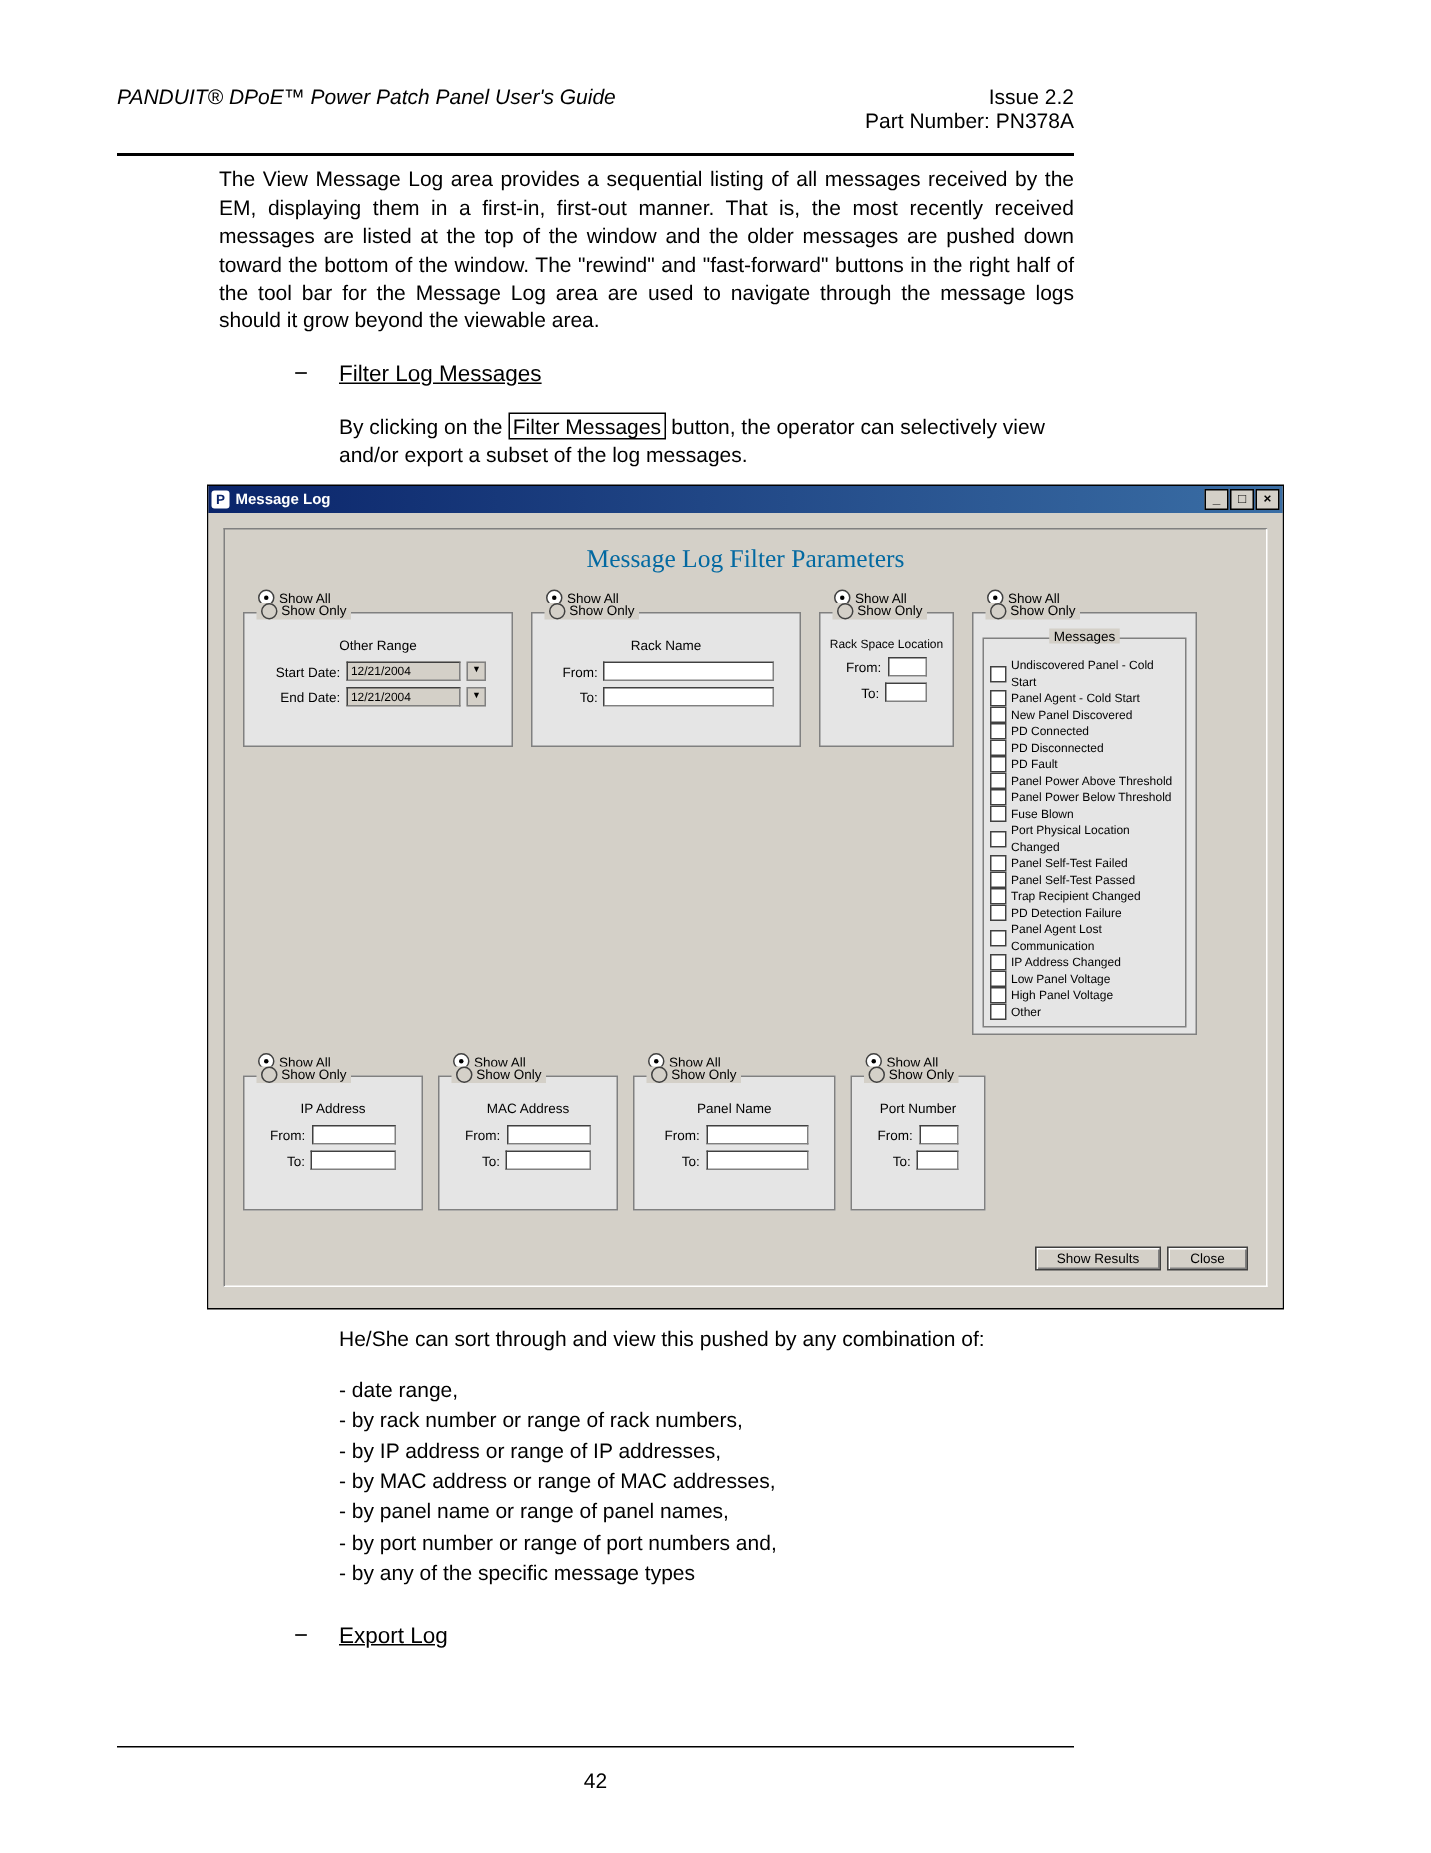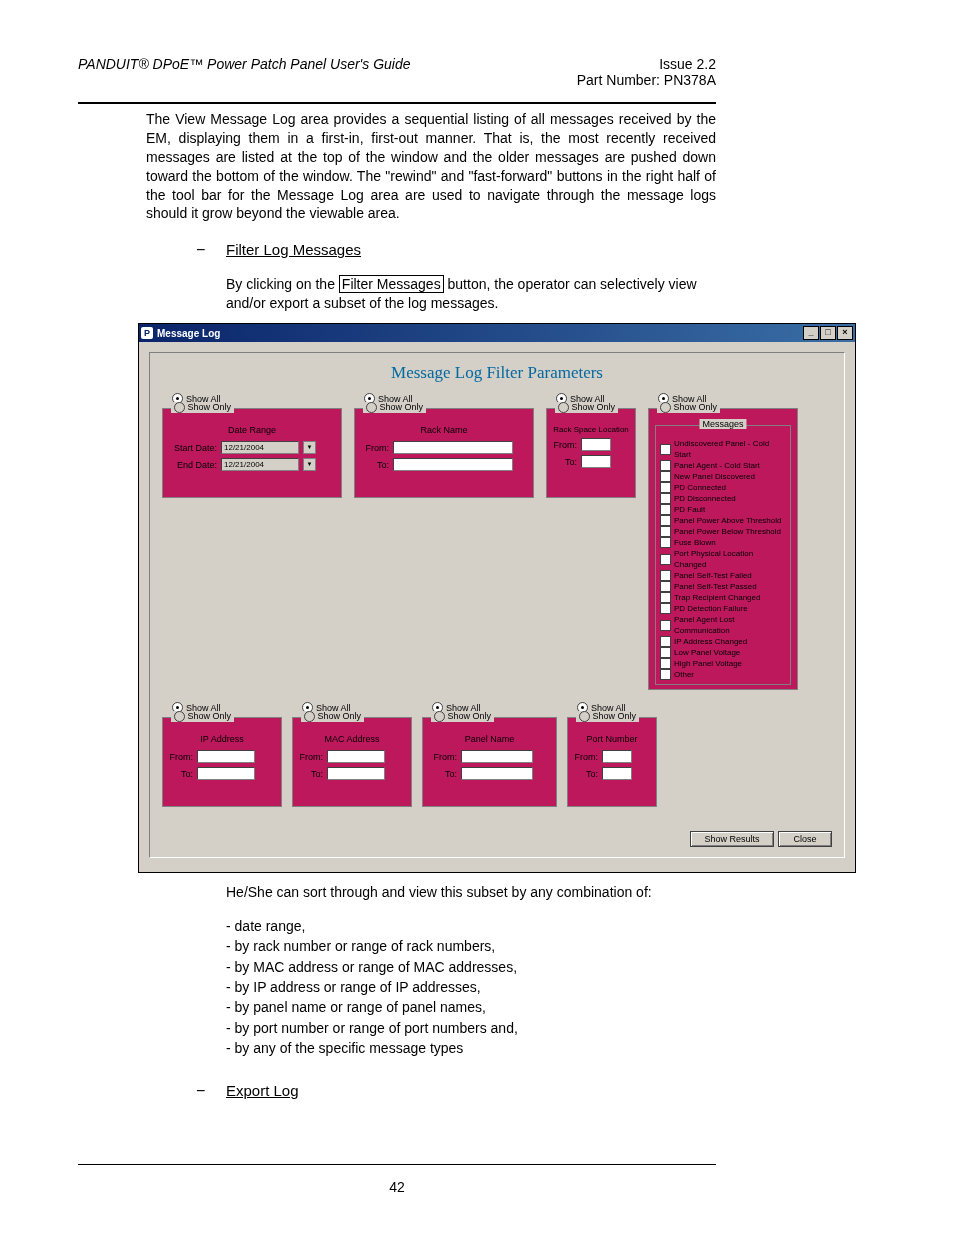--- a/index.html
+++ b/index.html
@@ -120,21 +120,21 @@
   .row1, .row2 {
     display: flex;
     flex-direction: row;
     align-items: stretch;
   }
   .grp {
     border: 1px solid #808080;
     border-radius: 0;
     padding: 16px 6px 6px 6px;
     position: relative;
-    background: #be185d;
+    background: #e5e5e5;
     box-sizing: border-box;
     font-size: 9px;
   }
   .grp .legend {
     position: absolute;
     top: -7px;
     left: 8px;
     background: #d4d0c8;
     padding: 0 3px;
     font-size: 9px;
@@ -158,21 +158,21 @@
   }
   .radio .dot {
     width: 3px; height: 3px;
     background: #000;
     border-radius: 50%;
   }
   .radio.disabled { background: #d4d0c8; }
   .field-row {
     display: flex;
     align-items: center;
-    margin: 4px 0;
+    margin: 4px 11px;
     gap: 4px;
   }
   .lbl {
     font-size: 9px;
     text-align: right;
   }
   .inp {
     height: 13px;
     background: #fff;
     border: 1px solid #808080;
@@ -293,21 +293,21 @@
               <span class="radio">
                   <span class="dot"></span>
                 </span>
                 <span>Show All</span>
             </div>
             <div class="grp" style="height:90px;">
               <div class="legend">
                 <span class="radio disabled" style="vertical-align:middle;"></span>
                 <span>Show Only</span>
               </div>
-              <div style="text-align:center;font-size:9px;margin-bottom:6px;">Date Range</div>
+              <div style="text-align:center;font-size:9px;margin-bottom:6px;">Other Range</div>
               <div class="field-row">
                 <span class="lbl" style="width:48px;">Start Date:</span>
                 <span class="inp disabled" style="width:78px;font-size:8px;padding-left:2px;line-height:11px;">12/21/2004</span>
                 <span class="dd">▼</span>
               </div>
               <div class="field-row">
                 <span class="lbl" style="width:48px;">End Date:</span>
                 <span class="inp disabled" style="width:78px;font-size:8px;padding-left:2px;line-height:11px;">12/21/2004</span>
                 <span class="dd">▼</span>
               </div>
@@ -547,27 +547,27 @@
         </div>
 
         <div class="btn-row">
           <div class="btn" style="width:82px;">Show Results</div>
           <div class="btn" style="width:52px;">Close</div>
         </div>
       </div>
     </div>
   </div>
 
-  <div class="sub-para" style="margin-top:10px;">He/She can sort through and view this subset by any combination of:</div>
+  <div class="sub-para" style="margin-top:10px;">He/She can sort through and view this pushed by any combination of:</div>
 
   <div class="bul-list" id="bullets" style="margin-top:14px;">
       <div>date range,</div>
       <div>by rack number or range of rack numbers,</div>
+      <div>by IP address or range of IP addresses,</div>
       <div>by MAC address or range of MAC addresses,</div>
-      <div>by IP address or range of IP addresses,</div>
       <div>by panel name or range of panel names,</div>
       <div>by port number or range of port numbers and,</div>
       <div>by any of the specific message types</div>
     </div>
 
   <div class="section-head" style="margin-top:24px;">
     <span class="dash">−</span>
     <span class="underline">Export Log</span>
   </div>
 

